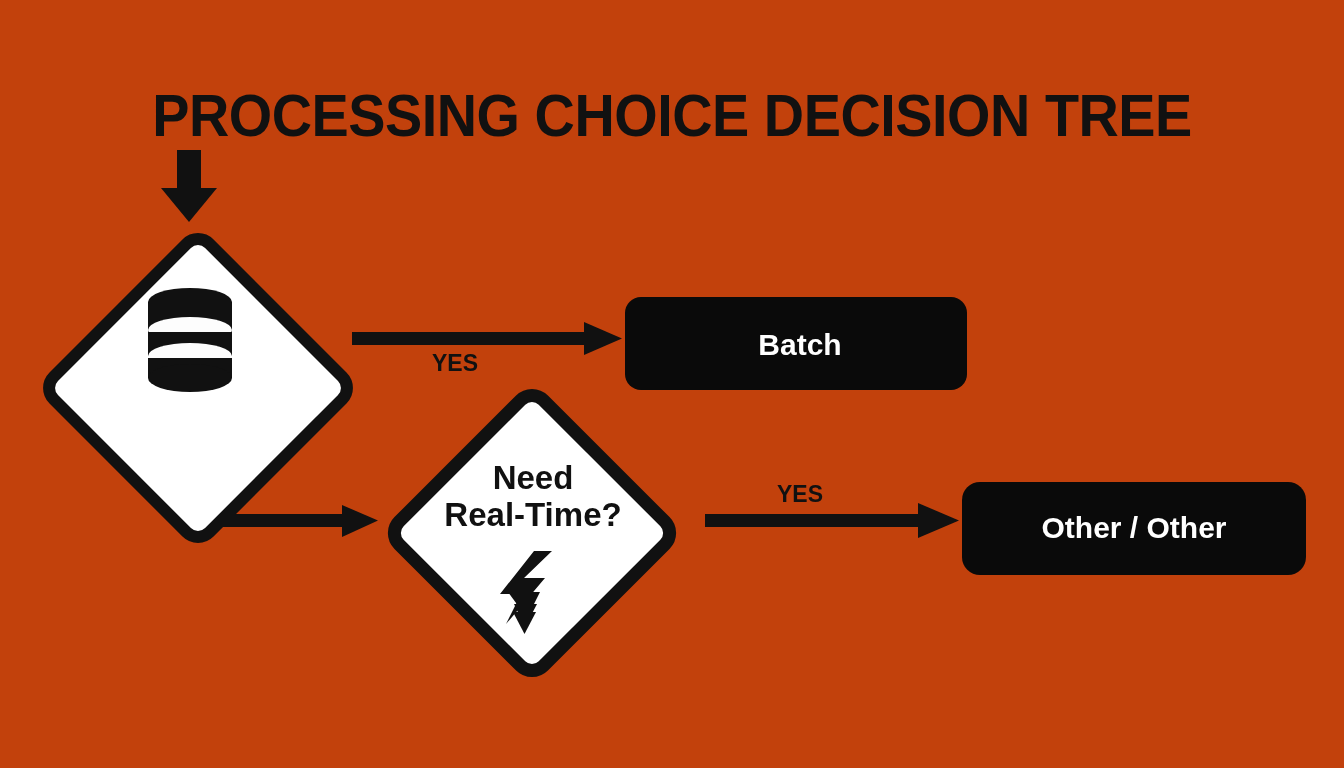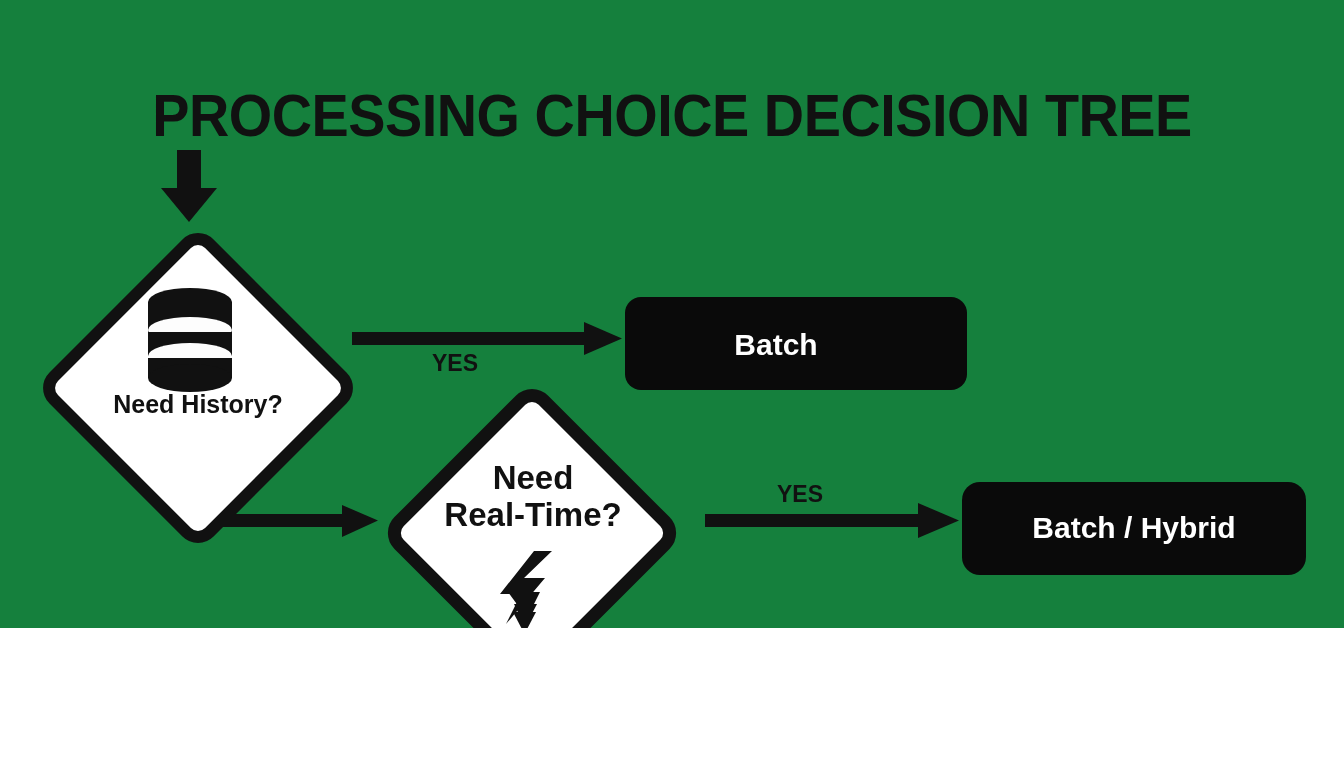--- a/index.html
+++ b/index.html
@@ -6,22 +6,22 @@
     margin: 0;
     padding: 0;
     background: #ffffff;
   }
   body {
     font-family: "Liberation Sans", sans-serif;
   }
   #canvas {
     position: relative;
     width: 1344px;
-    height: 628px;
-    background: #15803d;
+    height: 768px;
+    background: #c2410c;
     overflow: hidden;
   }
 
   
   #title {
     position: absolute;
     left: 0;
     top: 86px;
     width: 1344px;
     text-align: center;
@@ -69,21 +69,21 @@
   }
   .result-text {
     position: absolute;
     text-align: center;
     font-family: "Liberation Sans", sans-serif;
     font-weight: bold;
     color: #ffffff;
     white-space: nowrap;
   }
   #r1-text {
-    left: 605px;
+    left: 629px;
     top: 328px;
     width: 342px;
     font-size: 30px;
   }
   #r2-text {
     left: 962px;
     top: 511px;
     width: 344px;
     font-size: 30px;
   }
@@ -162,28 +162,27 @@
     <g>
       <rect x="625" y="297" width="342" height="93" rx="16" ry="16" fill="#0a0a0a"></rect>
     </g>
 
     <g>
       <rect x="962" y="482" width="344" height="93" rx="18" ry="18" fill="#0a0a0a"></rect>
     </g>
 
   </svg>
 
-  <div class="node-text" id="d1-label">Need History?</div>
 
   <div class="node-text" id="d2-label">Need
 Real-Time?</div>
 
   <div class="result-text" id="r1-text">Batch</div>
 
-  <div class="result-text" id="r2-text">Batch / Hybrid</div>
+  <div class="result-text" id="r2-text">Other / Other</div>
 
   <div class="edge-label" id="edge-yes-batch">YES</div>
 
 
   <div class="edge-label" id="edge-yes-stream">YES</div>
 
 
 </div>
 
 </body></html>

